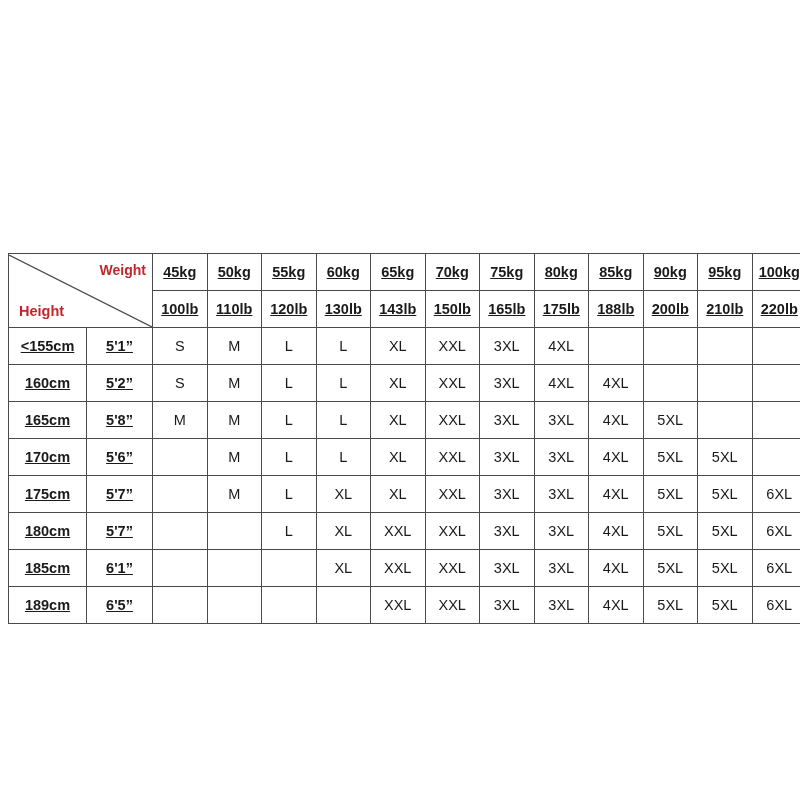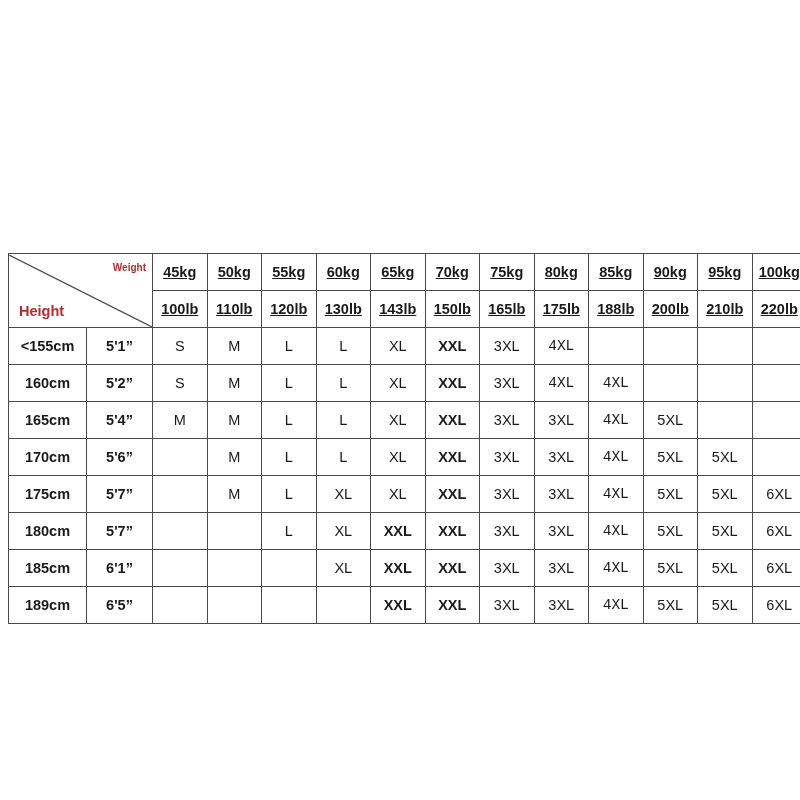--- a/index.html
+++ b/index.html
@@ -52,20 +52,21 @@
   .hdr {
     color: #c0272d;
     font-weight: bold;
     font-size: 14.5px;
     text-decoration: underline;
   }
   td.cm-cell, td.ft-cell {
     color: #c0272d;
     font-weight: bold;
     font-size: 14.5px;
+    text-decoration: underline;
   }
 
   
   td.corner {
     position: relative;
     height: 72px;
     padding: 0;
     overflow: hidden;
   }
   .corner-inner {
@@ -79,41 +80,41 @@
     width: 100%;
     height: 100%;
     display: block;
   }
   .corner-weight {
     position: absolute;
     right: 6px;
     top: 8px;
     color: #c0272d;
     font-weight: bold;
-    font-size: 10px;
+    font-size: 14px;
   }
   .corner-height {
     position: absolute;
     left: 10px;
     bottom: 8px;
     color: #c0272d;
     font-weight: bold;
     font-size: 14.5px;
     text-align: center;
   }
 
   
   .sz-empty { background: #ffffff; }
   .sz-S   { background: #ebebeb; }
   .sz-M   { background: #dcdcdc; }
   .sz-L   { background: #c4c4c4; }
   .sz-XL  { background: #a8a8a8; }
-  .sz-XXL { background: #808080; font-weight: bold; }
+  .sz-XXL { background: #808080; }
   .sz-3XL { background: #fae5d6; }
-  .sz-4XL { background: #f8cdae; font-family: Liberation Mono, monospace; }
+  .sz-4XL { background: #f8cdae; }
   .sz-5XL { background: #f2a77a; }
   .sz-6XL { background: #c8561c; }
 
   .sz-6XL, .sz-XXL { color: #1a1a1a; }
 </style>
 </head>
 <body>
 
 <div id="chart-wrap">
   <table class="size-chart">
@@ -198,21 +199,21 @@
           <td class="sz-XXL">XXL</td>
           <td class="sz-3XL">3XL</td>
           <td class="sz-4XL">4XL</td>
           <td class="sz-4XL">4XL</td>
           <td class="sz-empty"></td>
           <td class="sz-empty"></td>
           <td class="sz-empty"></td>
         </tr>
         <tr>
           <td class="cm-cell">165cm</td>
-          <td class="ft-cell">5'4”</td>
+          <td class="ft-cell">5'8”</td>
           <td class="sz-M">M</td>
           <td class="sz-M">M</td>
           <td class="sz-L">L</td>
           <td class="sz-L">L</td>
           <td class="sz-XL">XL</td>
           <td class="sz-XXL">XXL</td>
           <td class="sz-3XL">3XL</td>
           <td class="sz-3XL">3XL</td>
           <td class="sz-4XL">4XL</td>
           <td class="sz-5XL">5XL</td>

